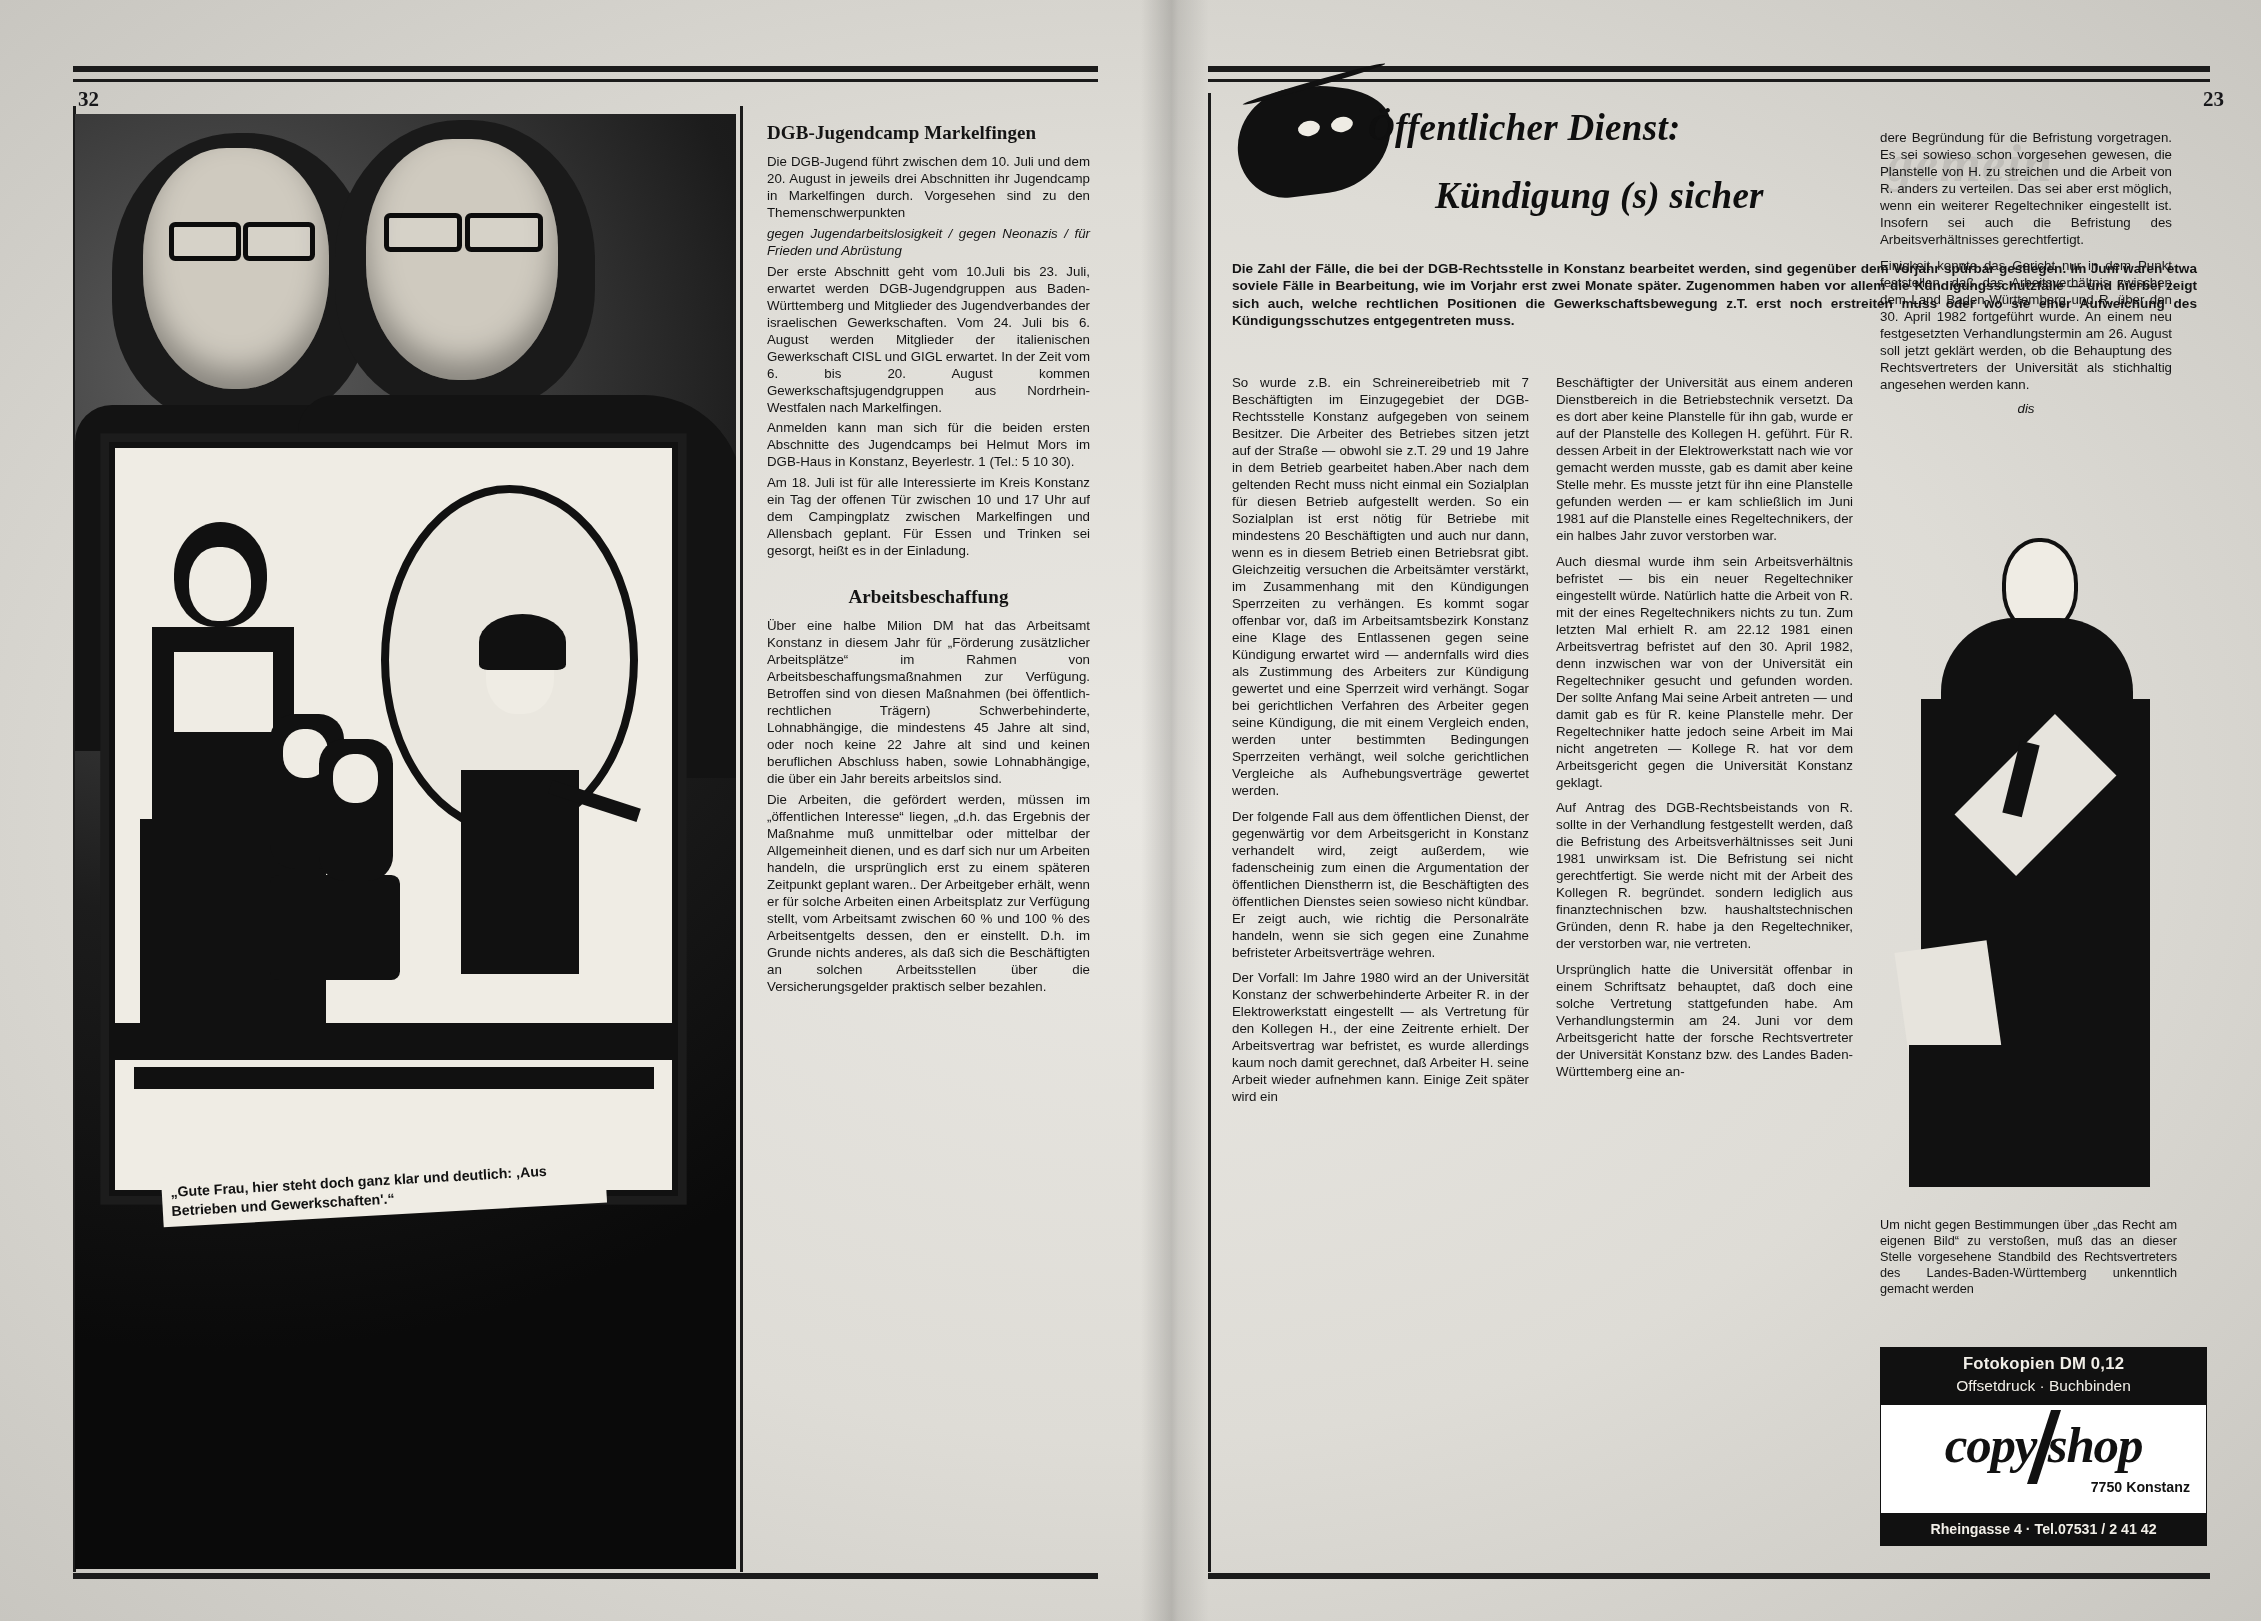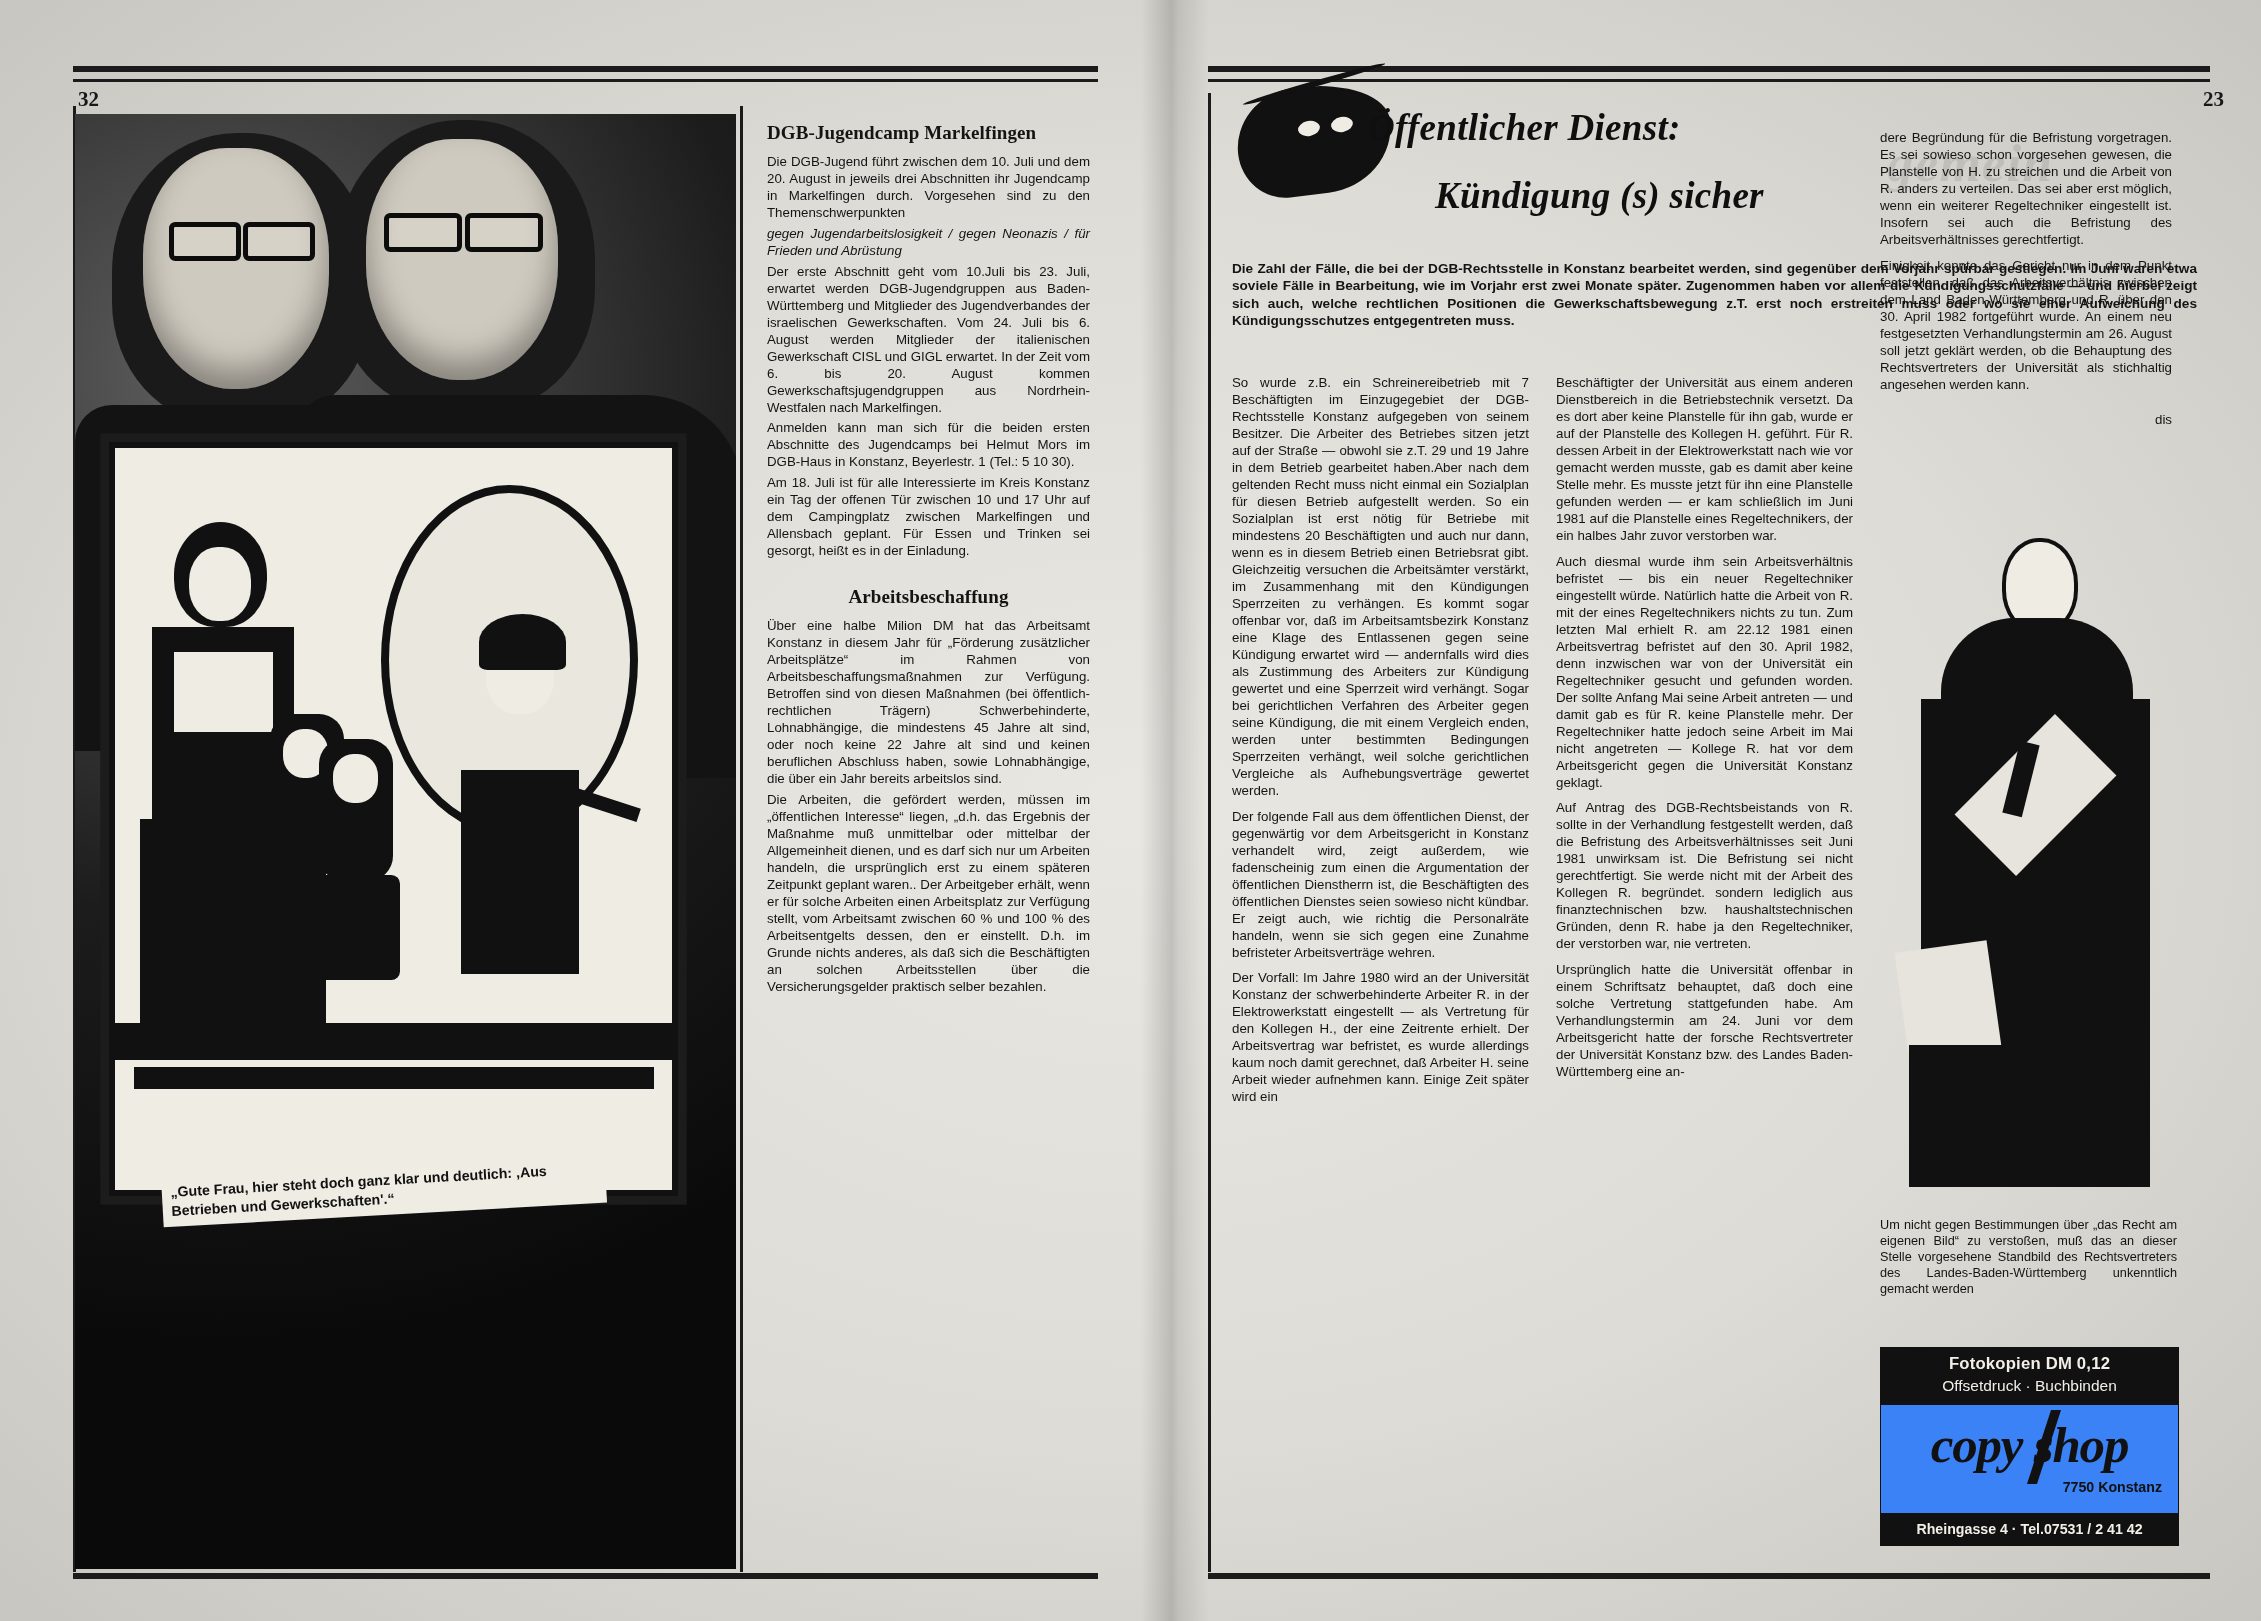--- a/index.html
+++ b/index.html
@@ -209,23 +209,24 @@
     position: absolute;
     font-size: 12.7px;
     line-height: 16px;
     text-align: justify;
     color: #141414;
   }
 
   
   .ad {
     position: absolute;
-    background: #3b82f6;
+    background: #ffffff;
     border: 1.9px solid #111;
     overflow: hidden;
+    padding-left: 28px;
   }
   .ad-top {
     position: absolute;
     left: 0; right: 0; top: 0;
     height: 57px;
     background: #111;
     color: #f2efe8;
     text-align: center;
     padding-top: 6.2px;
     box-sizing: border-box;
@@ -383,21 +384,21 @@
       <div class="col" style="left:393px; top:374px; width:297px;">
         <p>Beschäftigter der Universität aus einem anderen Dienstbereich in die Betriebstechnik versetzt. Da es dort aber keine Planstelle für ihn gab, wurde er auf der Planstelle des Kollegen H. geführt. Für R. dessen Arbeit in der Elektrowerkstatt nach wie vor gemacht werden musste, gab es damit aber keine Stelle mehr. Es musste jetzt für ihn eine Planstelle gefunden werden — er kam schließlich im Juni 1981 auf die Planstelle eines Regeltechnikers, der ein halbes Jahr zuvor verstorben war.</p>
         <p style="margin-top:8.7px;">Auch diesmal wurde ihm sein Arbeitsverhältnis befristet — bis ein neuer Regeltechniker eingestellt würde. Natürlich hatte die Arbeit von R. mit der eines Regeltechnikers nichts zu tun. Zum letzten Mal erhielt R. am 22.12 1981 einen Arbeitsvertrag befristet auf den 30. April 1982, denn inzwischen war von der Universität ein Regeltechniker gesucht und gefunden worden. Der sollte Anfang Mai seine Arbeit antreten — und damit gab es für R. keine Planstelle mehr. Der Regeltechniker hatte jedoch seine Arbeit im Mai nicht angetreten — Kollege R. hat vor dem Arbeitsgericht gegen die Universität Konstanz geklagt.</p>
         <p style="margin-top:8.7px;">Auf Antrag des DGB-Rechtsbeistands von R. sollte in der Verhandlung festgestellt werden, daß die Befristung des Arbeitsverhältnisses seit Juni 1981 unwirksam ist. Die Befristung sei nicht gerechtfertigt. Sie werde nicht mit der Arbeit des Kollegen R. begründet. sondern lediglich aus finanztechnischen bzw. haushaltstechnischen Gründen, denn R. habe ja den Regeltechniker, der verstorben war, nie vertreten.</p>
         <p style="margin-top:8.7px;">Ursprünglich hatte die Universität offenbar in einem Schriftsatz behauptet, daß doch eine solche Vertretung stattgefunden habe. Am Verhandlungstermin am 24. Juni vor dem Arbeitsgericht hatte der forsche Rechtsvertreter der Universität Konstanz bzw. des Landes Baden-Württemberg eine an-</p>
       </div>
 
       <div class="col" style="left:717px; top:129px; width:292px;">
         <p>dere Begründung für die Befristung vorgetragen. Es sei sowieso schon vorgesehen gewesen, die Planstelle von H. zu streichen und die Arbeit von R. anders zu verteilen. Das sei aber erst möglich, wenn ein weiterer Regeltechniker eingestellt ist. Insofern sei auch die Befristung des Arbeitsverhältnisses gerechtfertigt.</p>
         <p style="margin-top:8.7px;">Einigkeit konnte das Gericht nur in dem Punkt feststellen, daß das Arbeitsverhältnis zwischen dem Land Baden-Württemberg und R. über den 30. April 1982 fortgeführt wurde. An einem neu festgesetzten Verhandlungstermin am 26. August soll jetzt geklärt werden, ob die Behauptung des Rechtsvertreters der Universität als stichhaltig angesehen werden kann.</p>
-        <p style="text-align:right; margin-top:18px; ">dis</p>
+        <p style="text-align:center; margin-top:7px; font-style:italic;">dis</p>
       </div>
 
       <div class="statue" style="left:721px; top:538px; width:291px; height:656px;">
         <div class="st-head" style="left:118px; top:0px; width:68px; height:87px;"></div>
         <div class="st-body" style="left:57px; top:80px; width:192px; height:93px; border-radius:74px 74px 0 0;"></div>
         <div class="st-body" style="left:37px; top:161px; width:229px; height:346px;"></div>
         <div class="st-white" style="left:108px; top:186px; width:87px; height:142px; transform:rotate(45deg);"></div>
         <div class="st-body" style="left:127px; top:204px; width:20px; height:74px; transform:rotate(14deg);"></div>
         <div class="st-white" style="left:18.6px; top:408px; width:93px; height:130px; transform:rotate(-8deg);"></div>
         <div class="st-body" style="left:25px; top:507px; width:241px; height:142px;"></div>

